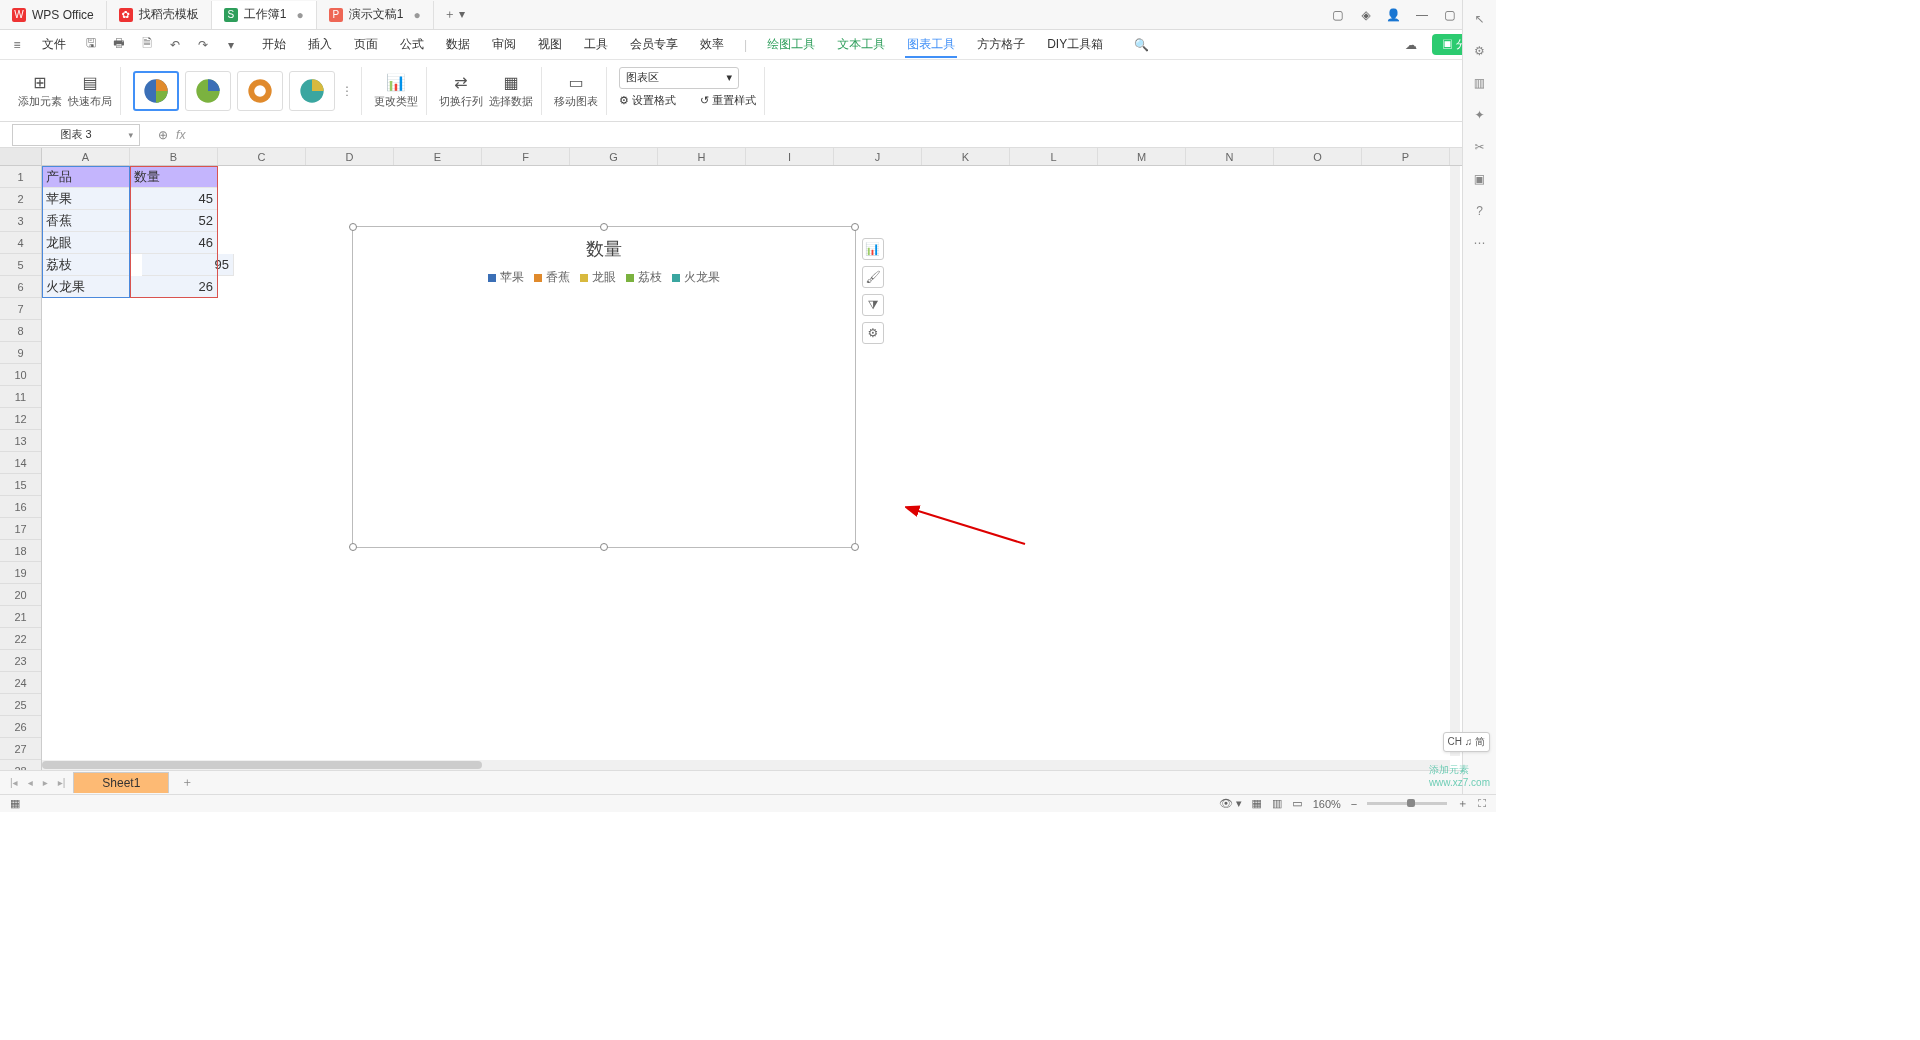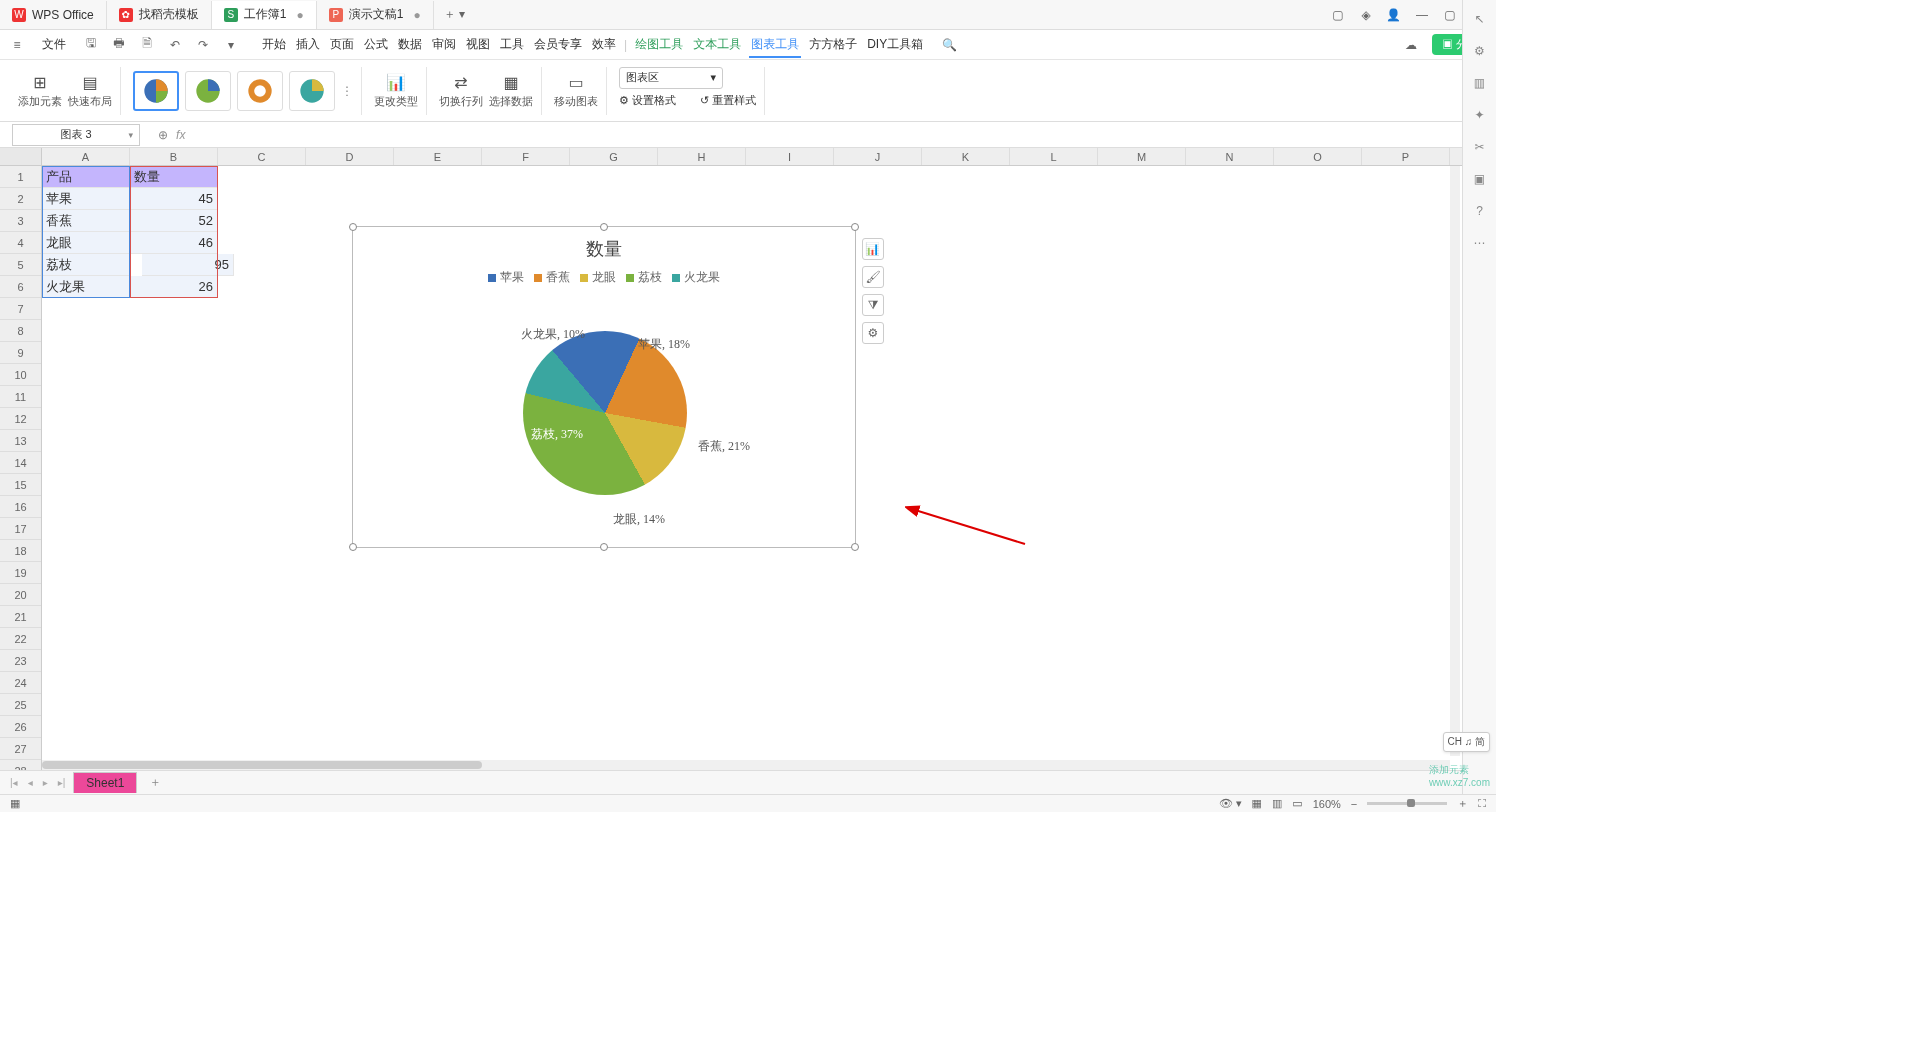--- a/index.html
+++ b/index.html
@@ -13,36 +13,36 @@
 .tab-close { color: #999; font-size: 12px; margin-left: 4px; }
 .tab-add { padding: 0 10px; color: #666; cursor: pointer; }
 .titlebar-right { margin-left: auto; display: flex; align-items: center; gap: 12px; padding-right: 10px; }
 .win-btn { width: 16px; height: 16px; color: #666; cursor: pointer; display: flex; align-items: center; justify-content: center; }
 
 
 .menubar { height: 30px; display: flex; align-items: center; background: #fff; border-bottom: 1px solid #e5e5e5; padding: 0 8px; }
 .menu-left { display: flex; align-items: center; gap: 10px; }
 .menu-item-file { display: flex; align-items: center; gap: 4px; padding: 0 6px; }
 .qat-btn { width: 18px; height: 18px; color: #666; cursor: pointer; display: flex; align-items: center; justify-content: center; }
-.menu-tabs { display: flex; align-items: center; margin-left: 20px; gap: 6px; }
+.menu-tabs { display: flex; align-items: center; margin-left: 20px; gap: 18px; }
 .menu-tab { padding: 4px 2px; cursor: pointer; color: #333; }
 .menu-tab.green { color: #2e9e5b; }
 .menu-tab.active { color: #4190f7; border-bottom: 2px solid #4190f7; padding-bottom: 3px; }
 .menu-right { margin-left: auto; display: flex; align-items: center; gap: 12px; }
 .share-btn { background: #2ccb70; color: #fff; padding: 3px 10px; border-radius: 4px; font-size: 11px; cursor: pointer; }
 
 
 .ribbon { height: 62px; background: #fff; border-bottom: 1px solid #ddd; display: flex; align-items: center; padding: 4px 10px; gap: 4px; }
 .ribbon-group { display: flex; align-items: center; gap: 6px; padding: 0 8px; border-right: 1px solid #e5e5e5; height: 48px; }
 .ribbon-btn { display: flex; flex-direction: column; align-items: center; gap: 2px; cursor: pointer; font-size: 11px; color: #555; }
 .ribbon-icon { width: 20px; height: 20px; display: flex; align-items: center; justify-content: center; font-size: 16px; }
 .style-thumb { width: 46px; height: 40px; border: 1px solid #ddd; border-radius: 3px; display: flex; align-items: center; justify-content: center; cursor: pointer; }
 .style-thumb.active { border: 2px solid #4190f7; }
 .style-thumb svg { width: 28px; height: 28px; }
-.ribbon-select { width: 104px; height: 22px; border: 1px solid #ccc; border-radius: 3px; padding: 0 6px; display: flex; align-items: center; justify-content: space-between; font-size: 11px; cursor: pointer; }
+.ribbon-select { width: 120px; height: 22px; border: 1px solid #ccc; border-radius: 3px; padding: 0 6px; display: flex; align-items: center; justify-content: space-between; font-size: 11px; cursor: pointer; }
 
 
 .formula-bar { height: 26px; display: flex; align-items: center; border-bottom: 1px solid #ddd; background: #fff; }
 .name-box { width: 128px; height: 22px; border: 1px solid #ccc; margin-left: 12px; display: flex; align-items: center; justify-content: center; position: relative; font-size: 11px; }
 .name-box::after { content: "▾"; position: absolute; right: 6px; color: #888; font-size: 9px; }
 .fx-area { display: flex; align-items: center; gap: 8px; margin-left: 18px; color: #888; }
 .fx-label { font-style: italic; color: #999; }
 
 
 .grid-container { position: relative; height: 658px; display: flex; }
@@ -78,21 +78,21 @@
 
 .arrow-svg { position: absolute; left: 905px; top: 504px; pointer-events: none; }
 
 
 .right-sidebar { position: absolute; right: 0; top: 0; width: 34px; height: 100%; background: #f7f7f7; border-left: 1px solid #ddd; display: flex; flex-direction: column; align-items: center; padding-top: 10px; gap: 14px; }
 .side-icon { width: 18px; height: 18px; color: #888; cursor: pointer; display: flex; align-items: center; justify-content: center; }
 
 
 .sheet-bar { position: absolute; bottom: 18px; left: 0; right: 34px; height: 24px; background: #f7f7f7; border-top: 1px solid #ddd; display: flex; align-items: center; padding: 0 8px; gap: 6px; }
 .sheet-nav { color: #aaa; font-size: 10px; cursor: pointer; padding: 0 2px; }
-.sheet-tab { padding: 3px 12px; background: #ec4899; border: 1px solid #ccc; border-bottom: none; font-size: 12px; cursor: pointer; }
+.sheet-tab { padding: 3px 28px; background: #fdba74; border: 1px solid #ccc; border-bottom: none; font-size: 12px; cursor: pointer; }
 .sheet-add { color: #888; cursor: pointer; padding: 0 6px; }
 
 
 .status-bar { position: absolute; bottom: 0; left: 0; right: 0; height: 18px; background: #f7f7f7; border-top: 1px solid #ddd; display: flex; align-items: center; padding: 0 10px; font-size: 11px; color: #666; }
 .status-right { margin-left: auto; display: flex; align-items: center; gap: 10px; }
 .zoom-slider { width: 80px; height: 3px; background: #ccc; position: relative; }
 .zoom-slider::after { content: ""; position: absolute; left: 50%; top: -3px; width: 8px; height: 8px; background: #888; border-radius: 2px; }
 
 
 .ime-badge { position: absolute; right: 6px; bottom: 60px; background: #fff; border: 1px solid #ccc; border-radius: 3px; padding: 2px 4px; font-size: 10px; color: #555; box-shadow: 0 1px 3px rgba(0,0,0,0.1); }
@@ -345,28 +345,20 @@
       </span>
     <span class="legend-item">
         <span class="legend-sw" style="background:#7bb23f"></span>
         <span>荔枝</span>
       </span>
     <span class="legend-item">
         <span class="legend-sw" style="background:#3aa6a0"></span>
         <span>火龙果</span>
       </span>
   </div>
-  <div class="pie-wrap">
-    <div class="pie" style="background: conic-gradient(from -40deg, #3b6fb6 0 18%, #e08a2c 18% 39%, #d8b93e 39% 53%, #7bb23f 53% 90%, #3aa6a0 90% 100%);"></div>
-    <div class="data-label" style="left:285px;top:50px;">苹果, 18%</div>
-    <div class="data-label" style="left:345px;top:152px;">香蕉, 21%</div>
-    <div class="data-label" style="left:260px;top:225px;">龙眼, 14%</div>
-    <div class="data-label" style="left:178px;top:140px;color:#fff;">荔枝, 37%</div>
-    <div class="data-label" style="left:168px;top:40px;">火龙果, 10%</div>
-  </div>
 
   <div class="chart-handle" style="left:-4px;top:-4px;"></div>
   <div class="chart-handle" style="left:50%;top:-4px;margin-left:-4px;"></div>
   <div class="chart-handle" style="right:-4px;top:-4px;"></div>
   <div class="chart-handle" style="left:-4px;bottom:-4px;"></div>
   <div class="chart-handle" style="left:50%;bottom:-4px;margin-left:-4px;"></div>
   <div class="chart-handle" style="right:-4px;bottom:-4px;"></div>
 </div>
 
 <div class="chart-side">

